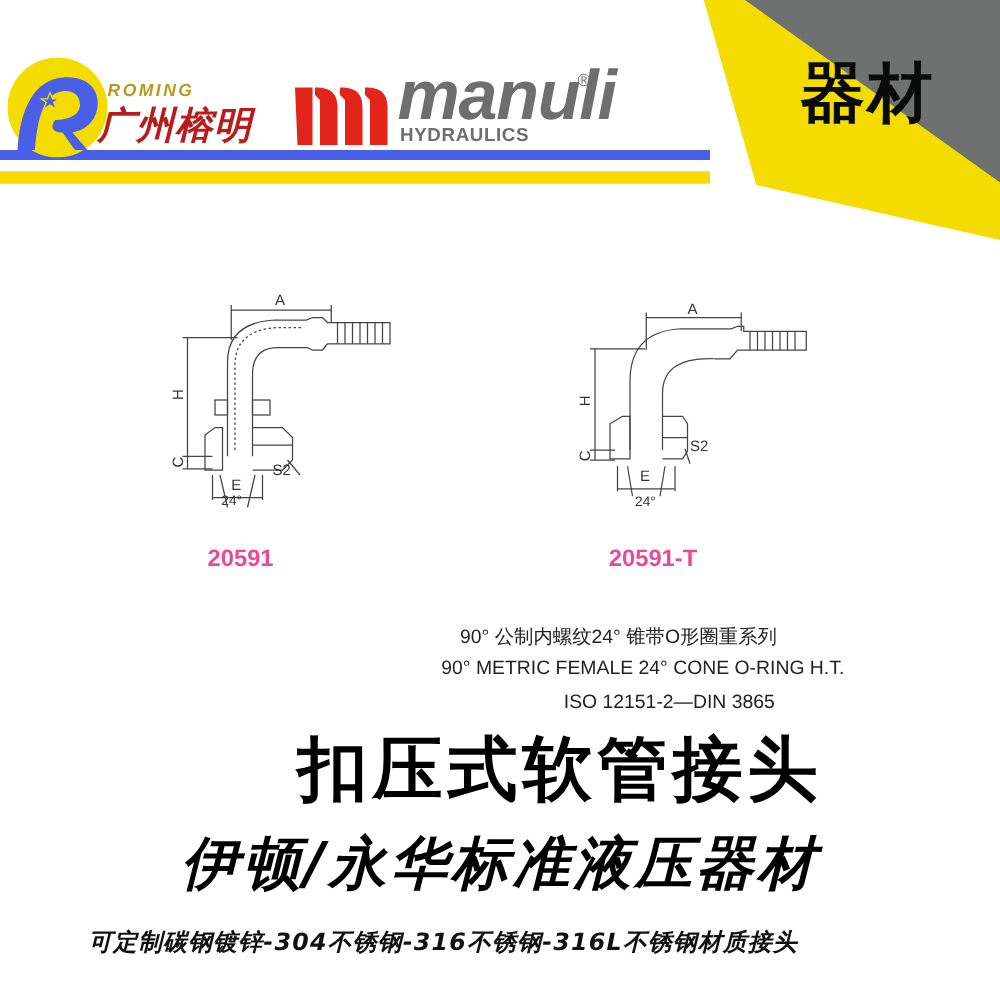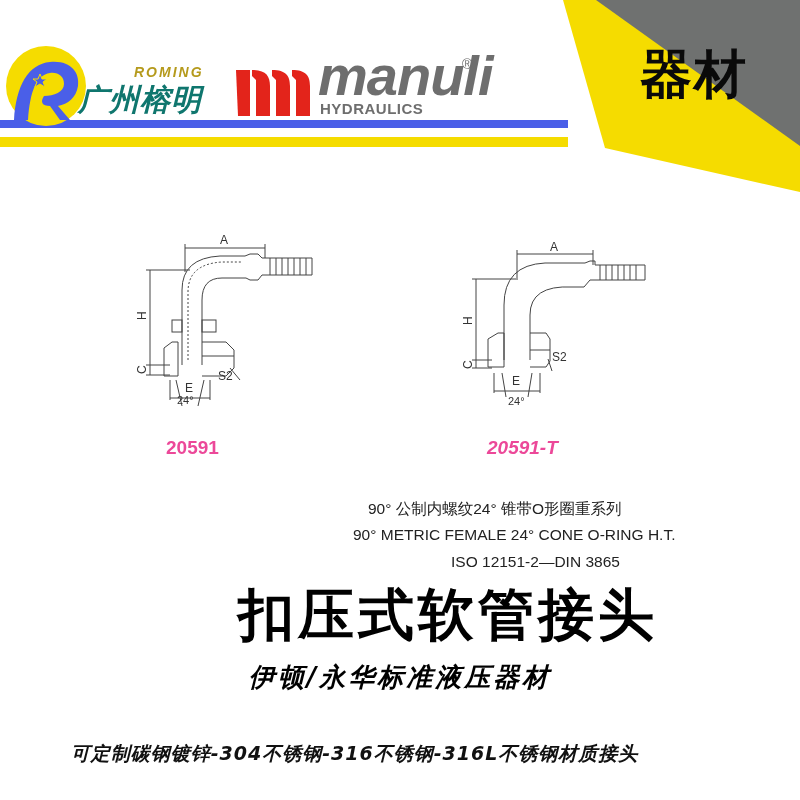--- a/index.html
+++ b/index.html
@@ -6,35 +6,35 @@
   body { width:800px; height:800px; position:relative; background:#ffffff; overflow:hidden;
          font-family:"Liberation Sans", "DejaVu Sans", sans-serif; }
   .abs { position:absolute; }
   .stripe-blue { left:0; top:120px; width:568px; height:8px; background:#4a5fe8; }
   .stripe-yellow { left:0; top:137px; width:568px; height:10px; background:#f5dc00; }
   .corner { left:0; top:0; width:800px; height:200px; }
   .corner-title { left:640px; top:40px; font-size:52px; font-weight:bold; color:#0a0a0a;
                   font-family:"DejaVu Sans", sans-serif; letter-spacing:2px; }
   .logo-roming { left:6px; top:46px; width:90px; height:80px; }
   .roming-word { left:86px; top:64px; font-size:14px; font-weight:bold; font-style:italic;
-                 color:#b59a1c; letter-spacing:2px;margin-left:48px; }
+                 color:#b59a1c; letter-spacing:2px; }
   .roming-cn { left:78px; top:80px; font-size:30px; font-weight:bold; font-style:italic;
-               color:#0f766e; font-family:"DejaVu Sans", sans-serif; letter-spacing:1px; }
+               color:#b91c1c; font-family:"DejaVu Sans", sans-serif; letter-spacing:1px; }
   .manuli-mark { left:236px; top:68px; width:76px; height:50px; }
   .manuli-word { left:318px; top:48px; font-size:56px; font-style:italic; font-weight:bold;
                  color:#6e6e6e; letter-spacing:-1px; line-height:1; }
   .manuli-reg { left:462px; top:56px; font-size:14px; color:#6e6e6e; }
   .manuli-sub { left:320px; top:100px; font-size:15px; font-weight:bold; color:#6e6e6e;
                 letter-spacing:0.5px; }
   .drawing { width:220px; height:200px; }
   .part-code { font-size:19px; font-weight:bold; color:#ec4899; }
   .spec { left:0; width:1100px; text-align:center; color:#222; font-size:15.5px; }
   .title-main { left:0; width:800px; text-align:center; top:578px; font-size:56px; font-weight:bold;
                 font-family:"DejaVu Sans", sans-serif; color:#000; letter-spacing:4px;margin-left:48px; }
-  .title-sub { left:0; width:800px; text-align:center; top:660px; font-size:26px; font-weight:bold;
+  .title-sub { left:0; width:800px; text-align:center; top:660px; font-size:46px; font-weight:bold;
                font-style:italic; font-family:"DejaVu Sans", sans-serif; color:#000; letter-spacing:3px; }
   .footer-line { left:0; width:709px; text-align:center; top:741px; font-size:19px; font-weight:bold;
                  font-style:italic; font-family:"DejaVu Sans", sans-serif; color:#111; letter-spacing:1px; }
   svg text { font-family:"Liberation Sans", sans-serif; }
 </style>
 </head>
 <body>
 
 <svg class="abs corner" viewBox="0 0 800 200">
   <polygon points="563,0 800,0 800,192 605,148" fill="#f5dc00"></polygon>
@@ -136,21 +136,21 @@
     <line x1="82" y1="148" x2="78" y2="172"></line>
     <line x1="98" y1="134" x2="102" y2="146"></line>
   </g>
   <text x="100" y="26" font-size="12" fill="#333">A</text>
   <text x="22" y="100" font-size="12" fill="#333" transform="rotate(-90 22 100)">H</text>
   <text x="22" y="144" font-size="12" fill="#333" transform="rotate(-90 22 144)">C</text>
   <text x="62" y="160" font-size="12" fill="#333">E</text>
   <text x="102" y="136" font-size="12" fill="#333">S2</text>
   <text x="58" y="180" font-size="11" fill="#333">24°</text>
 </svg>
-<div class="abs part-code" style="left:487px; top:437px;font-style:italic;">20591-T</div>
+<div class="abs part-code" style="left:487px; top:437px;">20591-T</div>
 
 <div class="abs spec" style="left:-4px; width:1100px; top:499px; text-align:left; padding-left:372px; box-sizing:border-box; width:800px;">90° 公制内螺纹24° 锥带O形圈重系列</div>
 <div class="abs spec" style="left:0; width:740px; top:526px; text-align:left; padding-left:353px; box-sizing:border-box;">90° METRIC FEMALE 24° CONE O-RING H.T.</div>
 <div class="abs spec" style="left:0; width:800px; top:553px; text-align:left; padding-left:451px; box-sizing:border-box;">ISO 12151-2—DIN 3865</div>
 
 <div class="abs title-main">扣压式软管接头</div>
 <div class="abs title-sub">伊顿/永华标准液压器材</div>
 <div class="abs footer-line">可定制碳钢镀锌-304不锈钢-316不锈钢-316L不锈钢材质接头</div>
 
 </body></html>

